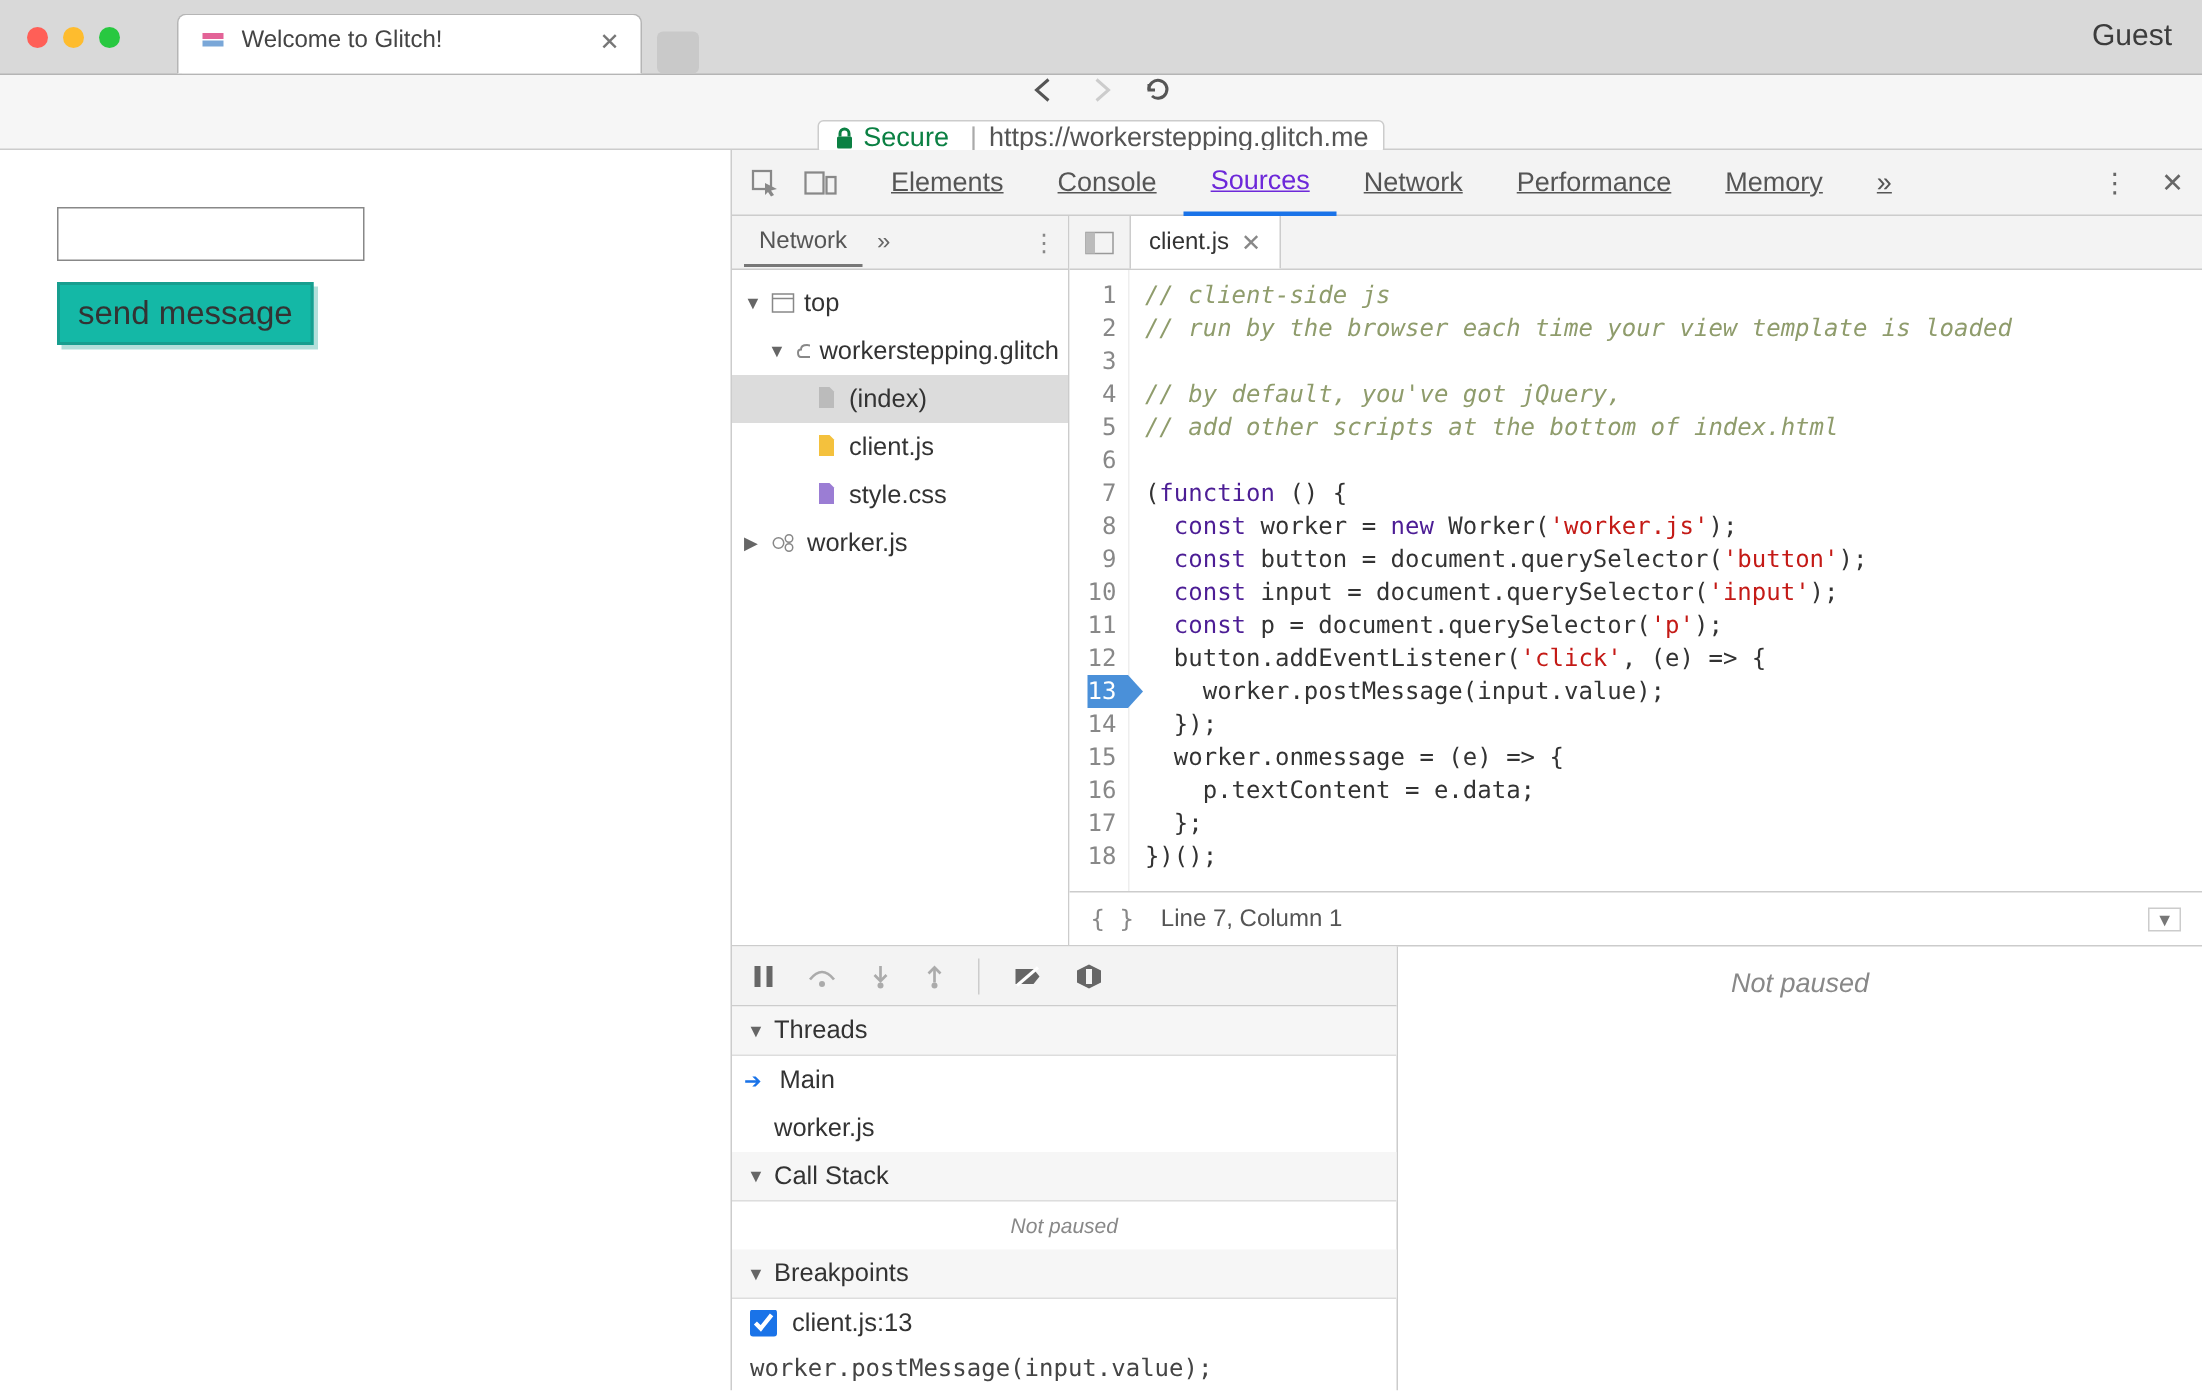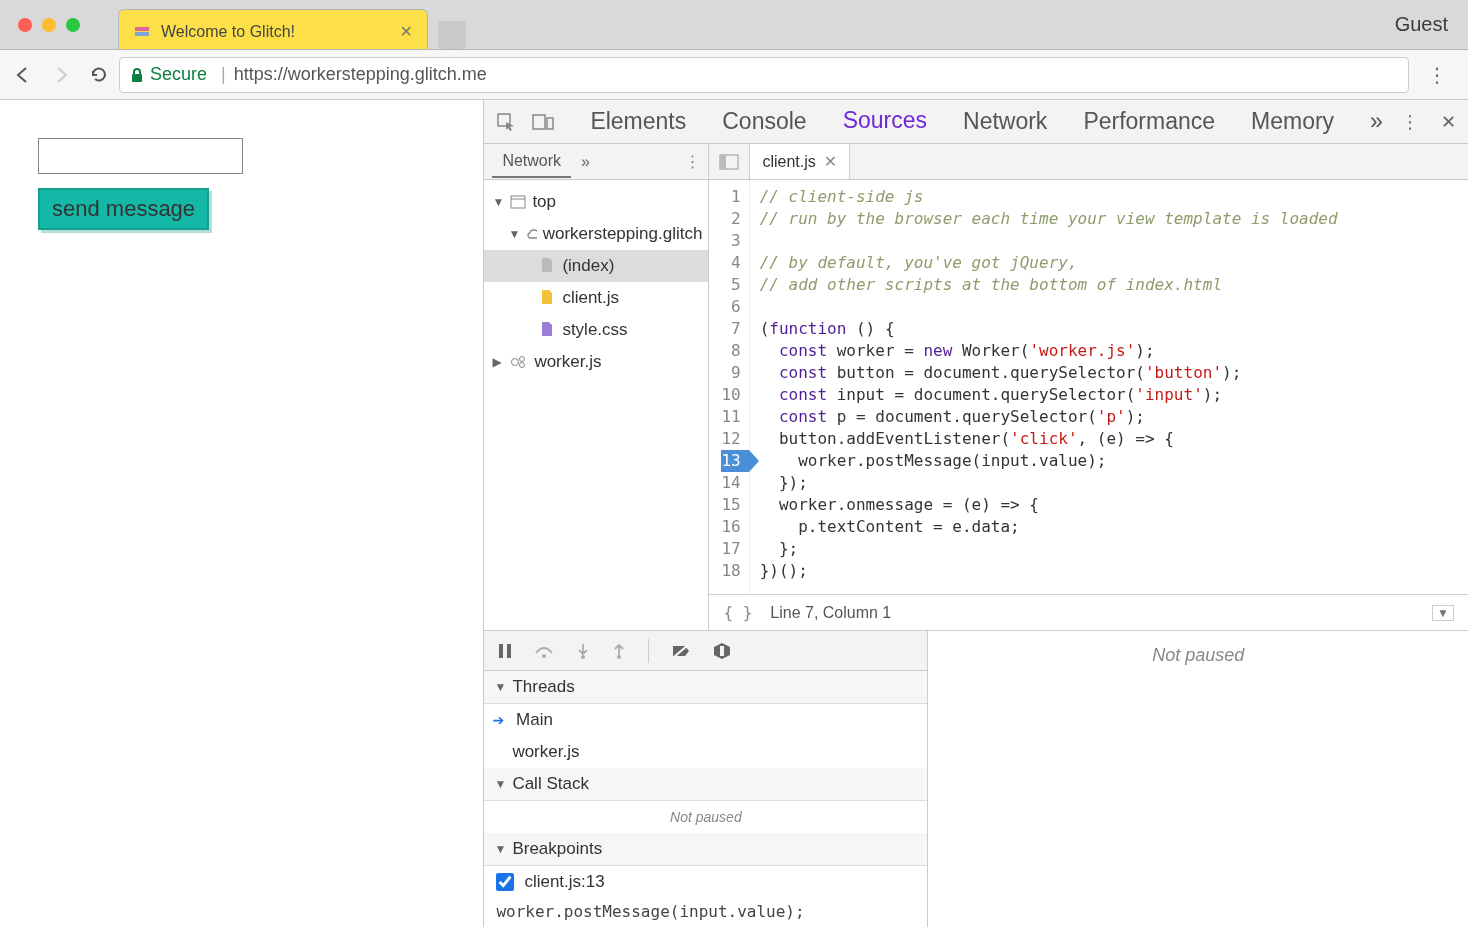--- a/index.html
+++ b/index.html
@@ -6,28 +6,28 @@
 body { font-family: -apple-system, "Helvetica Neue", Arial, sans-serif; font-size: 14px; color: #333; background: #fff; width: 1468px; height: 927px; overflow: hidden; }
 
 
 .chrome-top { background: #d9d9d9; height: 50px; display: flex; align-items: center; border-bottom: 1px solid #b5b5b5; }
 .traffic-lights { display: flex; gap: 10px; padding: 0 18px; }
 .tl { width: 14px; height: 14px; border-radius: 50%; }
 .tl.red { background: #ff5f57; }
 .tl.yellow { background: #febc2e; }
 .tl.green { background: #28c840; }
 .tab-strip { display: flex; align-items: flex-end; height: 100%; margin-left: 20px; }
-.browser-tab { background: #fde047; border: 1px solid #b5b5b5; border-bottom: none; border-radius: 6px 6px 0 0; padding: 8px 14px; display: flex; align-items: flex-end; gap: 10px; height: 40px; width: 310px; font-size: 16px; color: #444; }
+.browser-tab { background: #ffffff; border: 1px solid #b5b5b5; border-bottom: none; border-radius: 6px 6px 0 0; padding: 8px 14px; display: flex; align-items: flex-start; gap: 10px; height: 40px; width: 310px; font-size: 16px; color: #444; }
 .browser-tab .favicon { width: 18px; height: 18px; display: inline-flex; align-items: center; justify-content: center; }
 .browser-tab .title { flex: 1; white-space: nowrap; overflow: hidden; }
 .browser-tab .close { color: #777; font-size: 16px; }
 .new-tab { width: 28px; height: 28px; background: #c9c9c9; border-radius: 4px; margin-left: 10px; }
 .guest-label { margin-left: auto; margin-right: 20px; font-size: 20px; color: #3c3c3c; }
 
-.address-bar { background: #f6f6f6; height: 50px; display: flex; align-items: center; padding: 0 13px; gap: 10px; border-bottom: 1px solid #ccc; }
+.address-bar { background: #f6f6f6; height: 50px; display: flex; align-items: center; padding: 0 13px; gap: 10px; border-bottom: 1px solid #ccc; flex-direction: column; }
 .nav-icons { display: flex; gap: 18px; align-items: center; color: #555; }
 .nav-icons .disabled { color: #bbb; }
 .url-box { flex: 1; background: #fff; border: 1px solid #ccc; border-radius: 4px; height: 36px; display: flex; align-items: center; padding: 0 10px; font-size: 18px; }
 .secure-lock { color: #0b8043; margin-right: 6px; font-size: 16px; }
 .secure-label { color: #0b8043; margin-right: 6px; }
 .url-sep { color: #aaa; margin: 0 8px; }
 .url-text { color: #555; }
 .chrome-menu { color: #666; font-size: 20px; padding: 0 8px; }
 
 
@@ -35,21 +35,21 @@
 
 
 .page { width: 488px; padding: 38px; background: #fff; border-right: 1px solid #ccc; }
 .page input[type=text] { width: 205px; height: 36px; border: 1px solid #888; font-size: 16px; padding: 4px; margin-bottom: 14px; }
 .page button { background: #14b8a6; border: 2px solid #179e8f; padding: 6px 12px; font-size: 22px; color: #333; box-shadow: 3px 3px 0 #179e8f55; }
 
 
 .devtools { flex: 1; display: flex; flex-direction: column; background: #fff; }
 .dt-tabs { height: 44px; background: #f3f3f3; border-bottom: 1px solid #ccc; display: flex; align-items: center; padding: 0 12px; gap: 0; }
 .dt-leading { display: flex; gap: 16px; align-items: center; margin-right: 18px; color: #666; }
-.dt-tab { padding: 10px 18px; font-size: 23px; color: #555; cursor: pointer; }
+.dt-tab { padding: 10px 18px; font-size: 18px; color: #555; cursor: pointer; text-decoration: underline; }
 .dt-tab.active { color: #6d28d9; border-bottom: 3px solid #1a73e8; }
 .dt-trailing { margin-left: auto; display: flex; gap: 22px; align-items: center; color: #666; font-size: 18px; }
 
 .dt-body { display: flex; flex: 1; min-height: 0; }
 
 
 .navigator { width: 225px; border-right: 1px solid #ccc; display: flex; flex-direction: column; }
 .nav-tabs { height: 36px; background: #f3f3f3; border-bottom: 1px solid #ccc; display: flex; align-items: center; padding: 0 8px; font-size: 16px; color: #555; }
 .nav-tabs .tab { padding: 6px 10px; border-bottom: 2px solid #777; }
 .nav-tabs .chev { margin-left: 10px; color: #666; }

